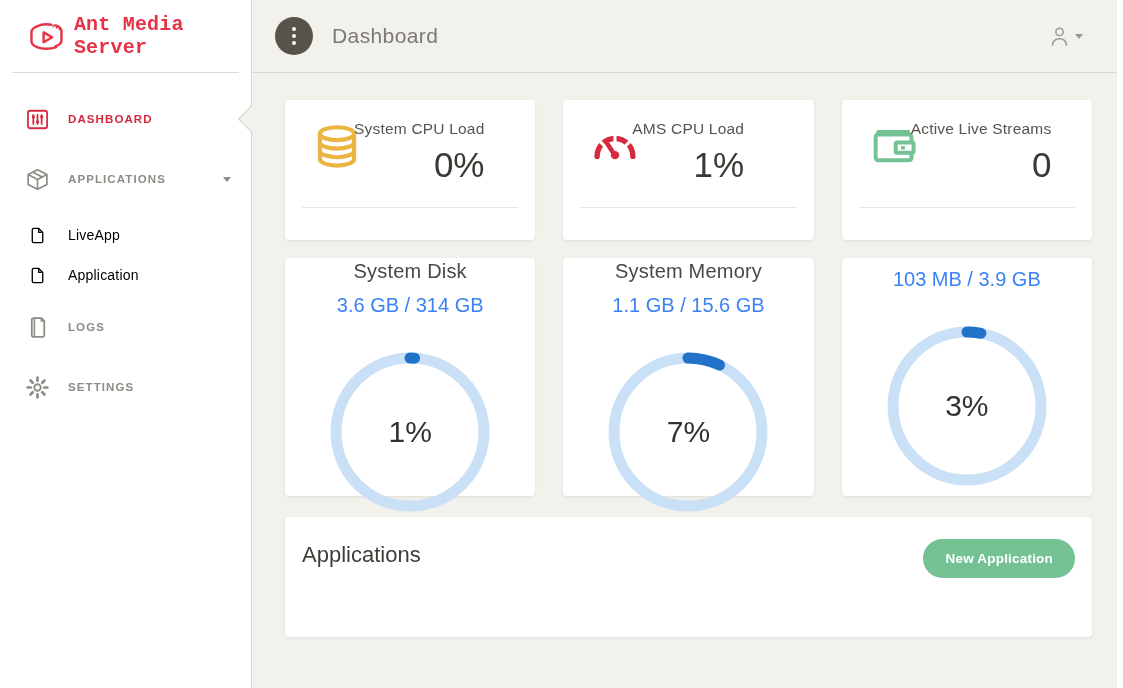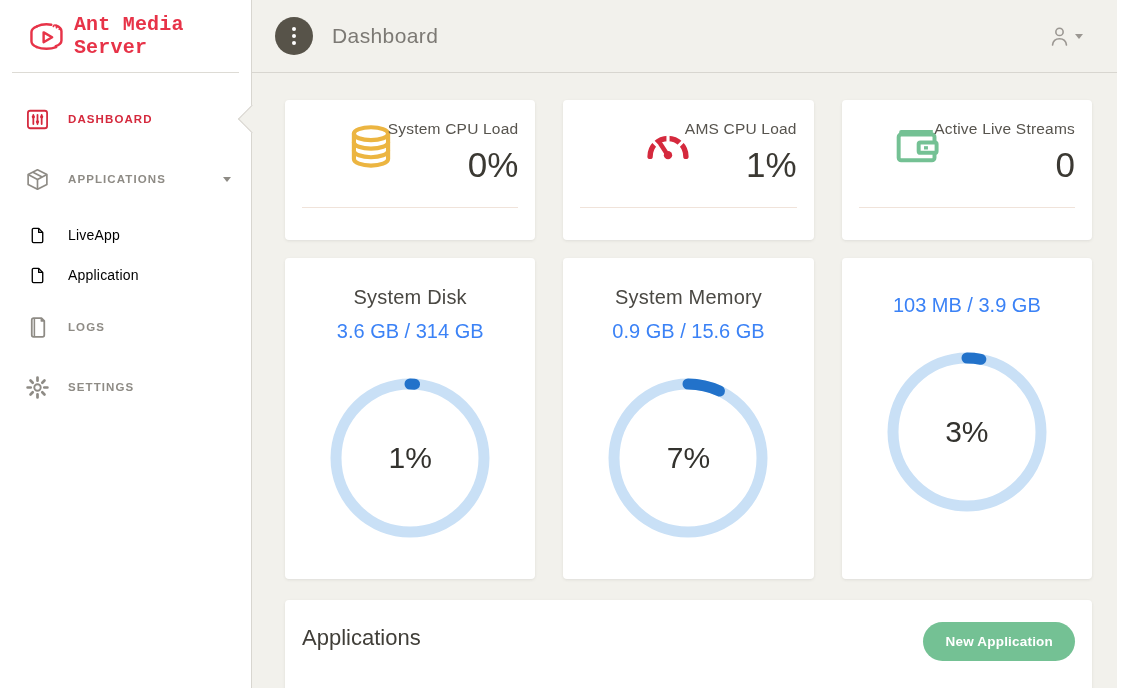--- a/index.html
+++ b/index.html
@@ -44,33 +44,33 @@
   .user-menu { margin-left:auto; display:flex; align-items:center; cursor:pointer; color:#9b9792; }
   .user-menu svg { width:25px; height:25px; }
   .user-menu .caret { margin-left:3px; border-top-color:#9b9792; }
 
   .content { padding:27px 31px 0 33px; }
   .grid3 { display:grid; grid-template-columns:repeat(3,1fr); column-gap:28px; align-items:start; }
   .card { background:#fff; border-radius:4px; box-shadow:0 1px 3px rgba(60,55,45,.10); }
 
   
   .stat-card { padding:18px 17px 32px; }
-  .stat-top { display:flex; justify-content:flex-end; }
+  .stat-top { display:flex; justify-content:flex-start; }
   .stat-icon { width:52px; padding:4px 0 0 10px; }
   .stat-icon svg { width:50px; height:50px; }
   .stat-right { max-width:155px; text-align:right; }
   .stat-title { font-size:15.5px; line-height:22px; color:#57544e; letter-spacing:.2px; }
   .stat-value { font-size:35px; line-height:44px; font-weight:500; color:#3b3933; margin-top:3px; }
   .stat-div { border:none; border-top:1px solid var(--divider); margin-top:20px; }
   .c-yellow { color:var(--accent-yellow); }
   .c-red { color:var(--icon-red); }
   .c-green { color:var(--accent-green); }
 
   
-  .gauge-card { height:321px; padding-top:26px; text-align:center; }
+  .gauge-card { height:238px; text-align:center; }
   .gauge-title { font-size:20px; line-height:26px; font-weight:400; color:#4a4843; letter-spacing:.2px; }
   .gauge-usage { margin-top:10px; font-size:20px; color:#3b82f6; }
   .gauge-wrap { position:relative; width:166px; height:166px; margin:32px auto 0; }
   .gauge-wrap svg { width:166px; height:166px; display:block; }
   .gauge-track { stroke:var(--gauge-track); }
   .gauge-fill { stroke:var(--gauge-fill); }
   .gauge-label { position:absolute; inset:0; display:flex; align-items:center; justify-content:center;
                  font-size:30px; font-weight:500; color:#33322e; }
 
   
@@ -264,21 +264,21 @@
             <svg viewBox="0 0 166 166">
               <circle class="gauge-track" cx="83" cy="83" r="74" fill="none" stroke-width="11"></circle>
               <circle class="gauge-fill" cx="83" cy="83" r="74" fill="none" stroke-width="11" stroke-linecap="round" transform="rotate(-90 83 83)" stroke-dasharray="4.65 464.96"></circle>
             </svg>
             <div class="gauge-label">1%</div>
           </div>
         </div>
 
         <div class="card gauge-card">
           <div class="gauge-title">System Memory</div>
-          <div class="gauge-usage">0.9 GB / 15.6 GB</div>
+          <div class="gauge-usage">1.1 GB / 15.6 GB</div>
           <div class="gauge-wrap">
             <svg viewBox="0 0 166 166">
               <circle class="gauge-track" cx="83" cy="83" r="74" fill="none" stroke-width="11"></circle>
               <circle class="gauge-fill" cx="83" cy="83" r="74" fill="none" stroke-width="11" stroke-linecap="round" transform="rotate(-90 83 83)" stroke-dasharray="32.55 464.96"></circle>
             </svg>
             <div class="gauge-label">7%</div>
           </div>
         </div>
 
         <div class="card gauge-card">

